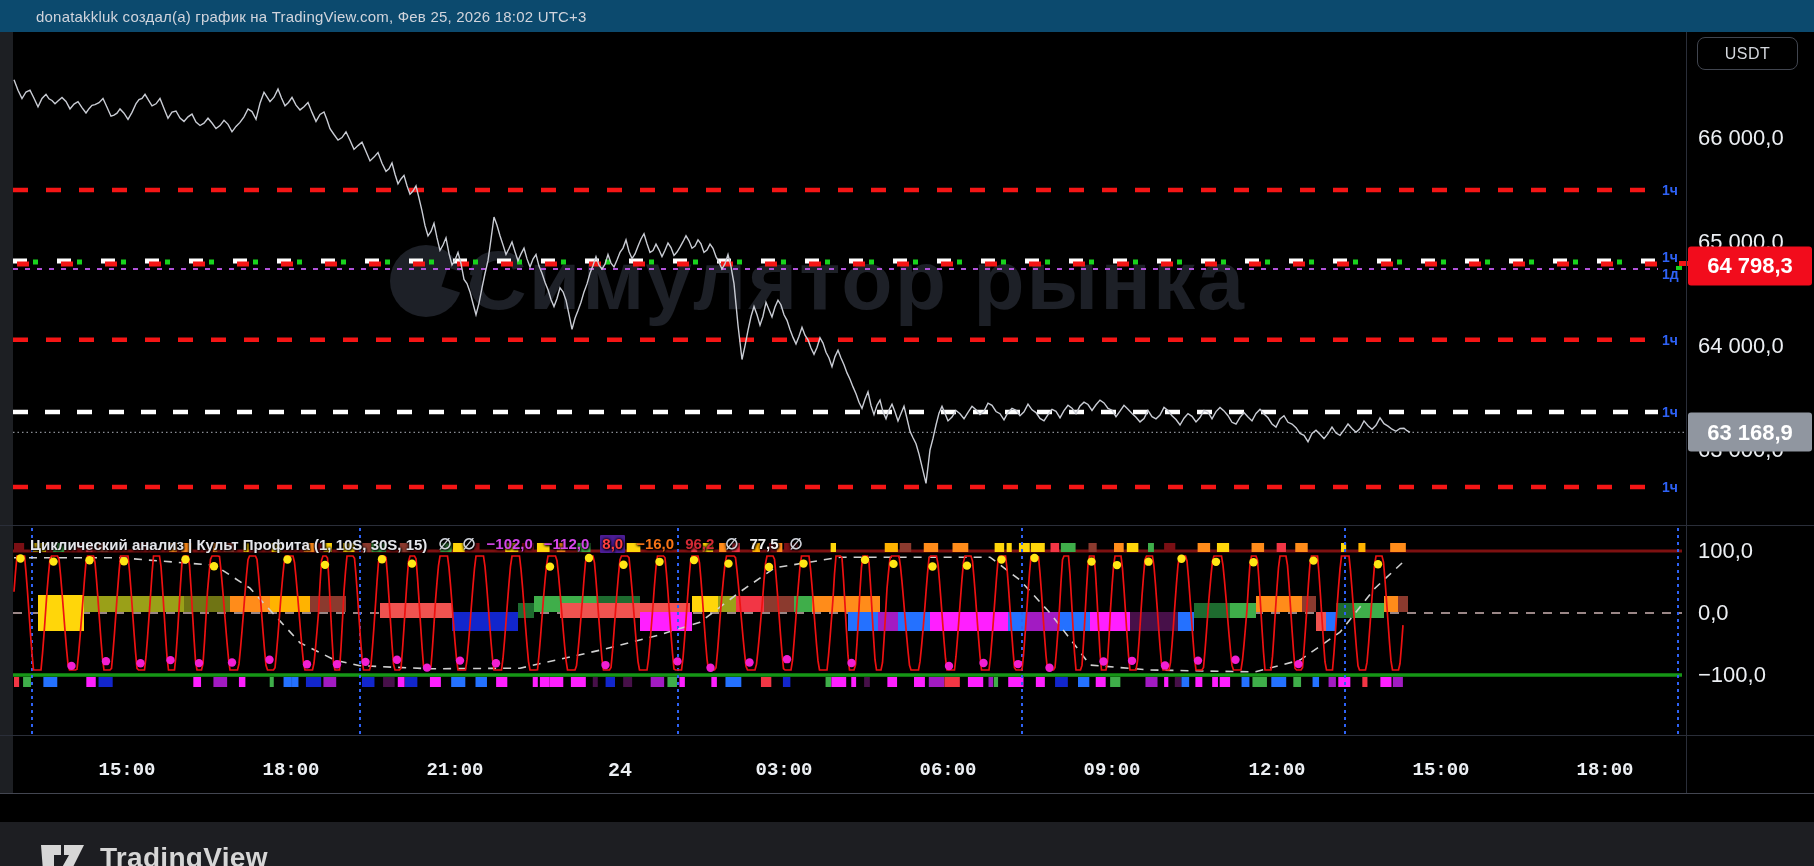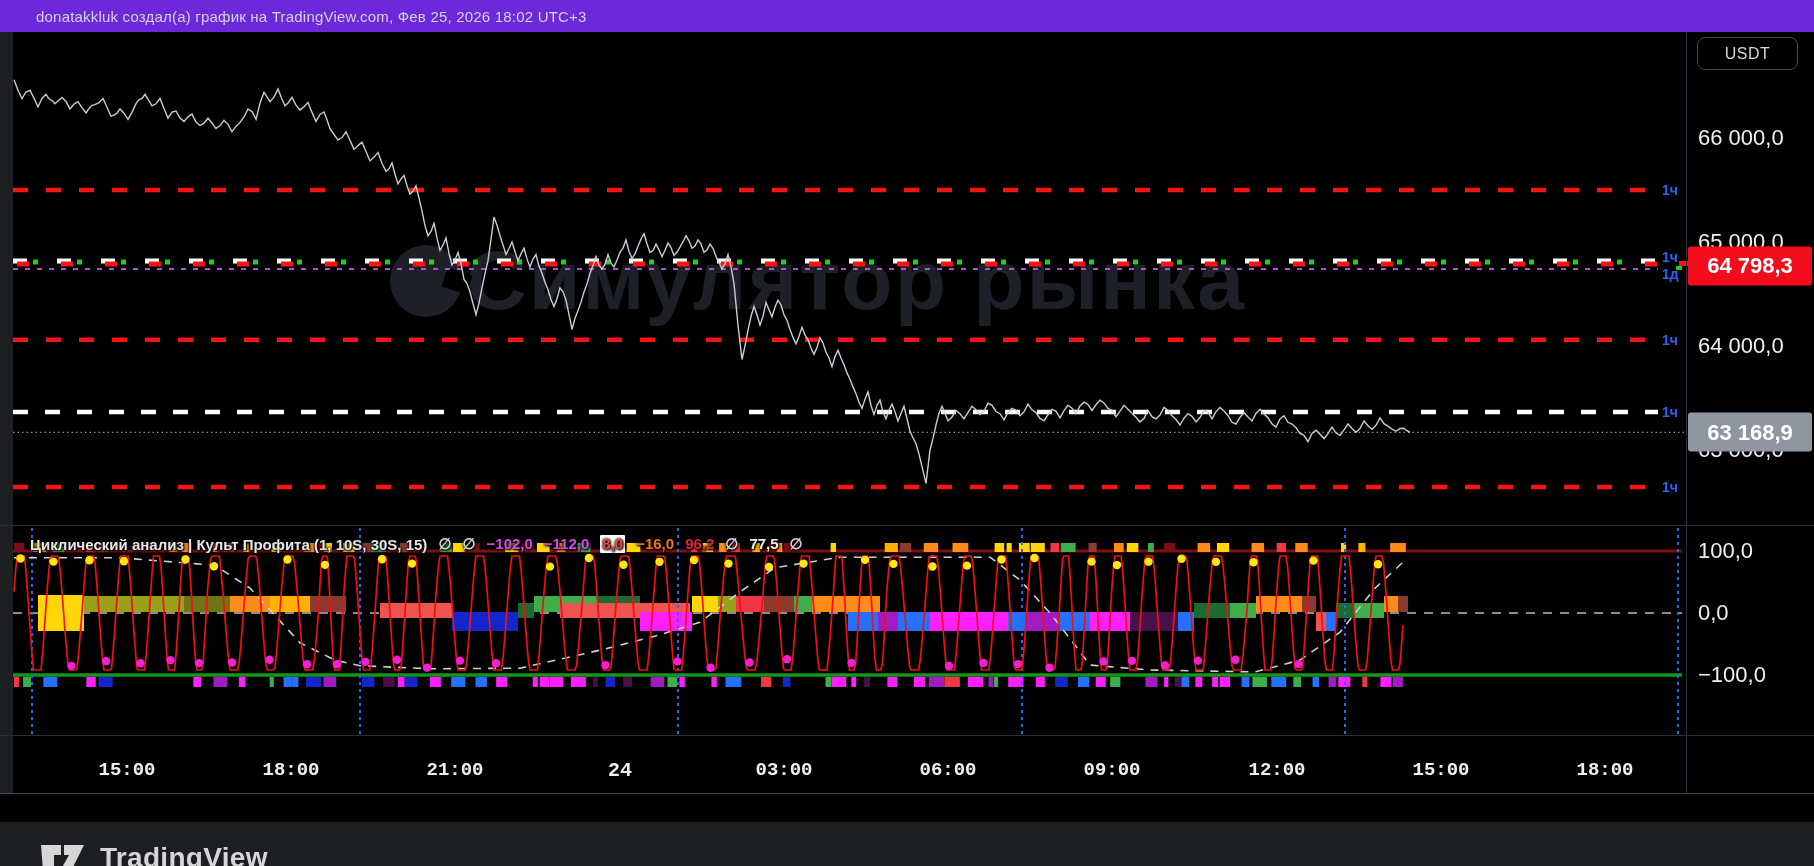--- a/index.html
+++ b/index.html
@@ -1,19 +1,19 @@
 <!DOCTYPE html>
 <html><head>
 <meta charset="utf-8">
 <style>
   html,body{margin:0;padding:0;background:#000;}
   body{width:1814px;height:866px;overflow:hidden;position:relative;
        font-family:"Liberation Sans",sans-serif;-webkit-font-smoothing:antialiased;}
   .abs{position:absolute;}
-  #topbar{left:0;top:0;width:1814px;height:32px;background:#6d28d9;z-index:6;
+  #topbar{left:0;top:0;width:1814px;height:32px;background:#0c4a6e;z-index:6;
           display:flex;align-items:center;}
   #topbar-text{margin-left:36px;font-size:15px;color:#d1d4dc;letter-spacing:.2px;}
   #left-strip{left:0;top:32px;width:13px;height:762px;background:#1d1f23;z-index:4;}
   #watermark{left:390px;top:232px;z-index:1;display:flex;align-items:center;gap:4px;color:#1d2027;}
   #watermark .wm-circle{width:72px;height:72px;border-radius:50%;background:#1d2027;position:relative;}
   #watermark .wm-circle:after{content:"";position:absolute;right:-8px;top:26px;width:26px;height:20px;background:#000;transform:rotate(18deg);}
   #watermark .wm-text{font-size:84px;font-weight:700;letter-spacing:2px;white-space:nowrap;}
   svg#plot{left:0;top:0;z-index:2;}
   #vsep{left:1686px;top:32px;width:1px;height:762px;background:#2a2e39;z-index:5;}
   .hsep{left:0;width:1814px;height:1px;background:#2a2e39;z-index:5;}
@@ -314,21 +314,21 @@
 <div class="hsep abs" style="top:735px"></div>
 <div class="hsep abs" id="sep-bottom"></div>
 
 <div id="ind-title" class="abs">
   <span>Циклический анализ | Культ Профита (1, 10S, 30S, 15)</span>
   <span id="ind-values" style="display:flex;gap:11px">
       <span style="color: rgb(209, 212, 220);">∅</span>
       <span style="color: rgb(209, 212, 220);">∅</span>
       <span style="color: rgb(212, 71, 234);">−102,0</span>
       <span style="color: rgb(212, 71, 234);">−112,0</span>
-      <span class="val-chip" style="color: rgb(255, 64, 64); background: #ffffff;">8,0</span>
+      <span class="val-chip" style="color: rgb(255, 64, 64); background: #4c1d95;">8,0</span>
       <span style="color: #f97316;">−16,0</span>
       <span style="color: rgb(212, 42, 53);">96,2</span>
       <span style="color: rgb(209, 212, 220);">∅</span>
       <span style="color: rgb(239, 239, 239);">77,5</span>
       <span style="color: rgb(209, 212, 220);">∅</span>
     </span>
 </div>
 
 <div id="scale" class="abs">
     <div class="price-tick" style="top: 106px;">66 000,0</div>

